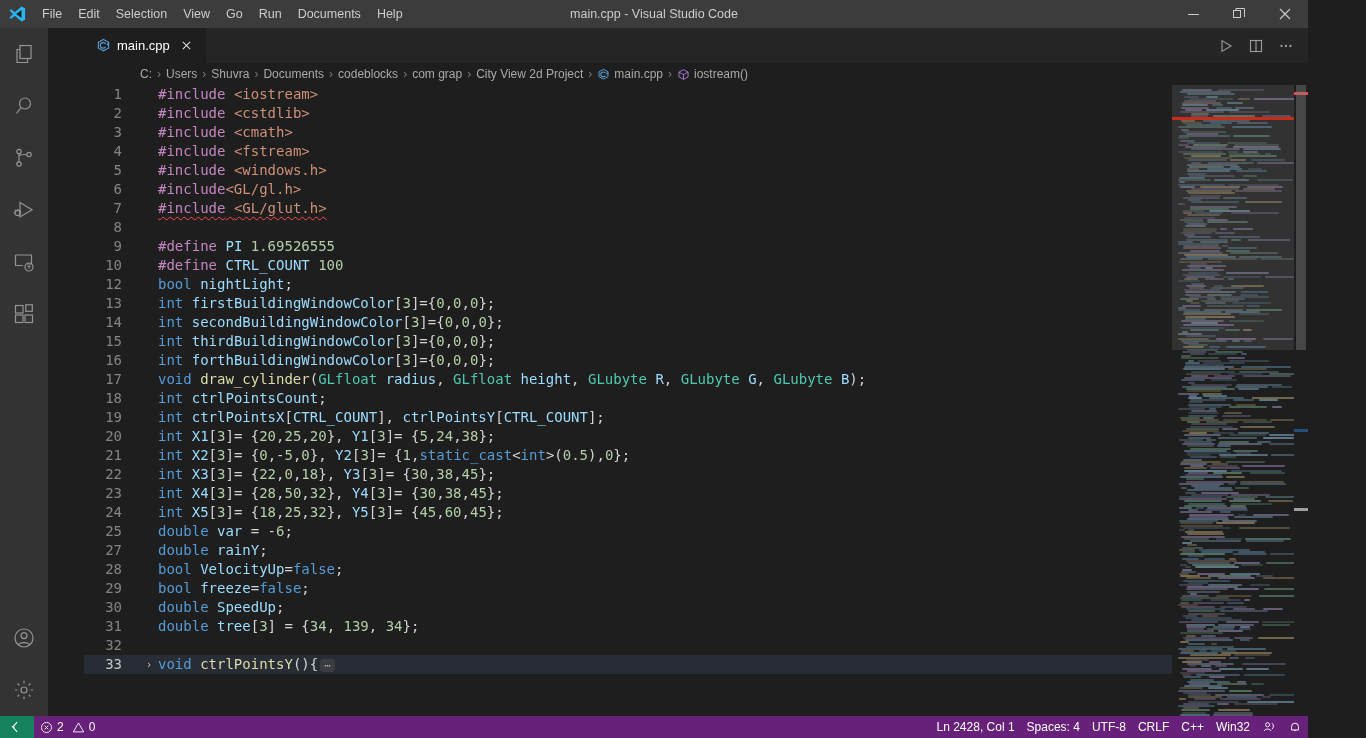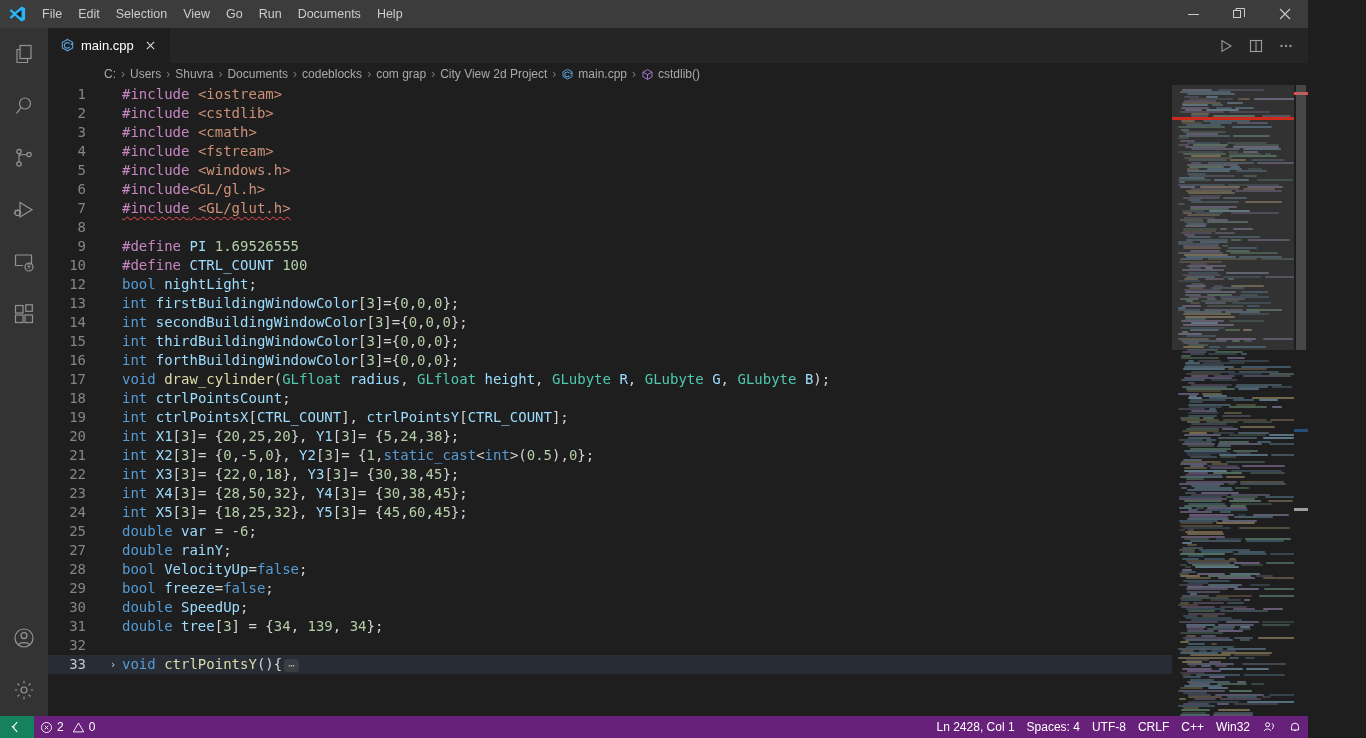--- a/index.html
+++ b/index.html
@@ -45,21 +45,21 @@
     display: flex; flex-direction: column; align-items: center;
   }
   .act-top { display: flex; flex-direction: column; flex: 1 1 auto; }
   .act-bottom { display: flex; flex-direction: column; }
   .act-item {
     width: 48px; height: 52px; display: flex; align-items: center; justify-content: center;
     opacity: .62; cursor: pointer; position: relative;
   }
 
   
-  .editor-col { flex: 1 1 auto; display: flex; flex-direction: column; min-width: 0; background: #1e1e1e; }
+  .editor-col { flex: 1 1 auto; display: flex; flex-direction: column; min-width: 0; background: #1e1e1e; padding-left: 36px; }
 
   .tabsrow { height: 35px; flex: 0 0 35px; background: #252526; display: flex; align-items: stretch; position: relative; }
   .tab {
     display: flex; align-items: center; gap: 6px;
     padding: 0 10px 0 12px; background: #1e1e1e;
     border-right: 1px solid #252526;
     font-size: 13px; color: #ffffff; position: relative; cursor: pointer;
     max-width: 240px;
   }
   .tab .tab-label { white-space: nowrap; }
@@ -155,20 +155,21 @@
     <div class="menu">
       <div class="menu-item">File</div>
       <div class="menu-item">Edit</div>
       <div class="menu-item">Selection</div>
       <div class="menu-item">View</div>
       <div class="menu-item">Go</div>
       <div class="menu-item">Run</div>
       <div class="menu-item">Documents</div>
       <div class="menu-item">Help</div>
     </div>
+    <div class="title-center">main.cpp - Visual Studio Code</div>
     <div class="win-controls">
       <div class="win-btn">
         <svg width="11" height="11" viewBox="0 0 11 11">
             <rect x="0" y="5" width="11" height="1" fill="#cccccc"></rect>
           </svg>
       </div>
       <div class="win-btn">
         <svg width="12" height="12" viewBox="0 0 12 12" fill="none" stroke="#cccccc" stroke-width="1">
           <rect x="0.5" y="2.5" width="7" height="7"></rect>
             <path d="M3 2.5V0.5H11.5V9"></path>
@@ -348,21 +349,21 @@
             <span>main.cpp</span>
           </span>
           <span class="bc-sep">›</span>
           <span class="bc-item">
             <span>
               <svg width="13" height="13" viewBox="0 0 16 16" fill="none" stroke="#b180d7" stroke-width="1.1">
                 <path d="M8 2 L13.6 5.1 V10.9 L8 14 L2.4 10.9 V5.1 Z"></path>
                 <path d="M2.4 5.1 L8 8.2 L13.6 5.1 M8 8.2 V14"></path>
               </svg>
             </span>
-            <span>cstdlib()</span>
+            <span>iostream()</span>
           </span>
         </div>
 
       <div class="code-area">
         <div class="code-scroll" id="code-scroll">
             <div class="line"><div class="ln">1</div><div class="foldcol"></div><div class="code"><span class="t-pre">#include</span><span class="t-txt"> </span><span class="t-str">&lt;iostream&gt;</span></div></div>
             <div class="line"><div class="ln">2</div><div class="foldcol"></div><div class="code"><span class="t-pre">#include</span><span class="t-txt"> </span><span class="t-str">&lt;cstdlib&gt;</span></div></div>
             <div class="line"><div class="ln">3</div><div class="foldcol"></div><div class="code"><span class="t-pre">#include</span><span class="t-txt"> </span><span class="t-str">&lt;cmath&gt;</span></div></div>
             <div class="line"><div class="ln">4</div><div class="foldcol"></div><div class="code"><span class="t-pre">#include</span><span class="t-txt"> </span><span class="t-str">&lt;fstream&gt;</span></div></div>
             <div class="line"><div class="ln">5</div><div class="foldcol"></div><div class="code"><span class="t-pre">#include</span><span class="t-txt"> </span><span class="t-str">&lt;windows.h&gt;</span></div></div>

